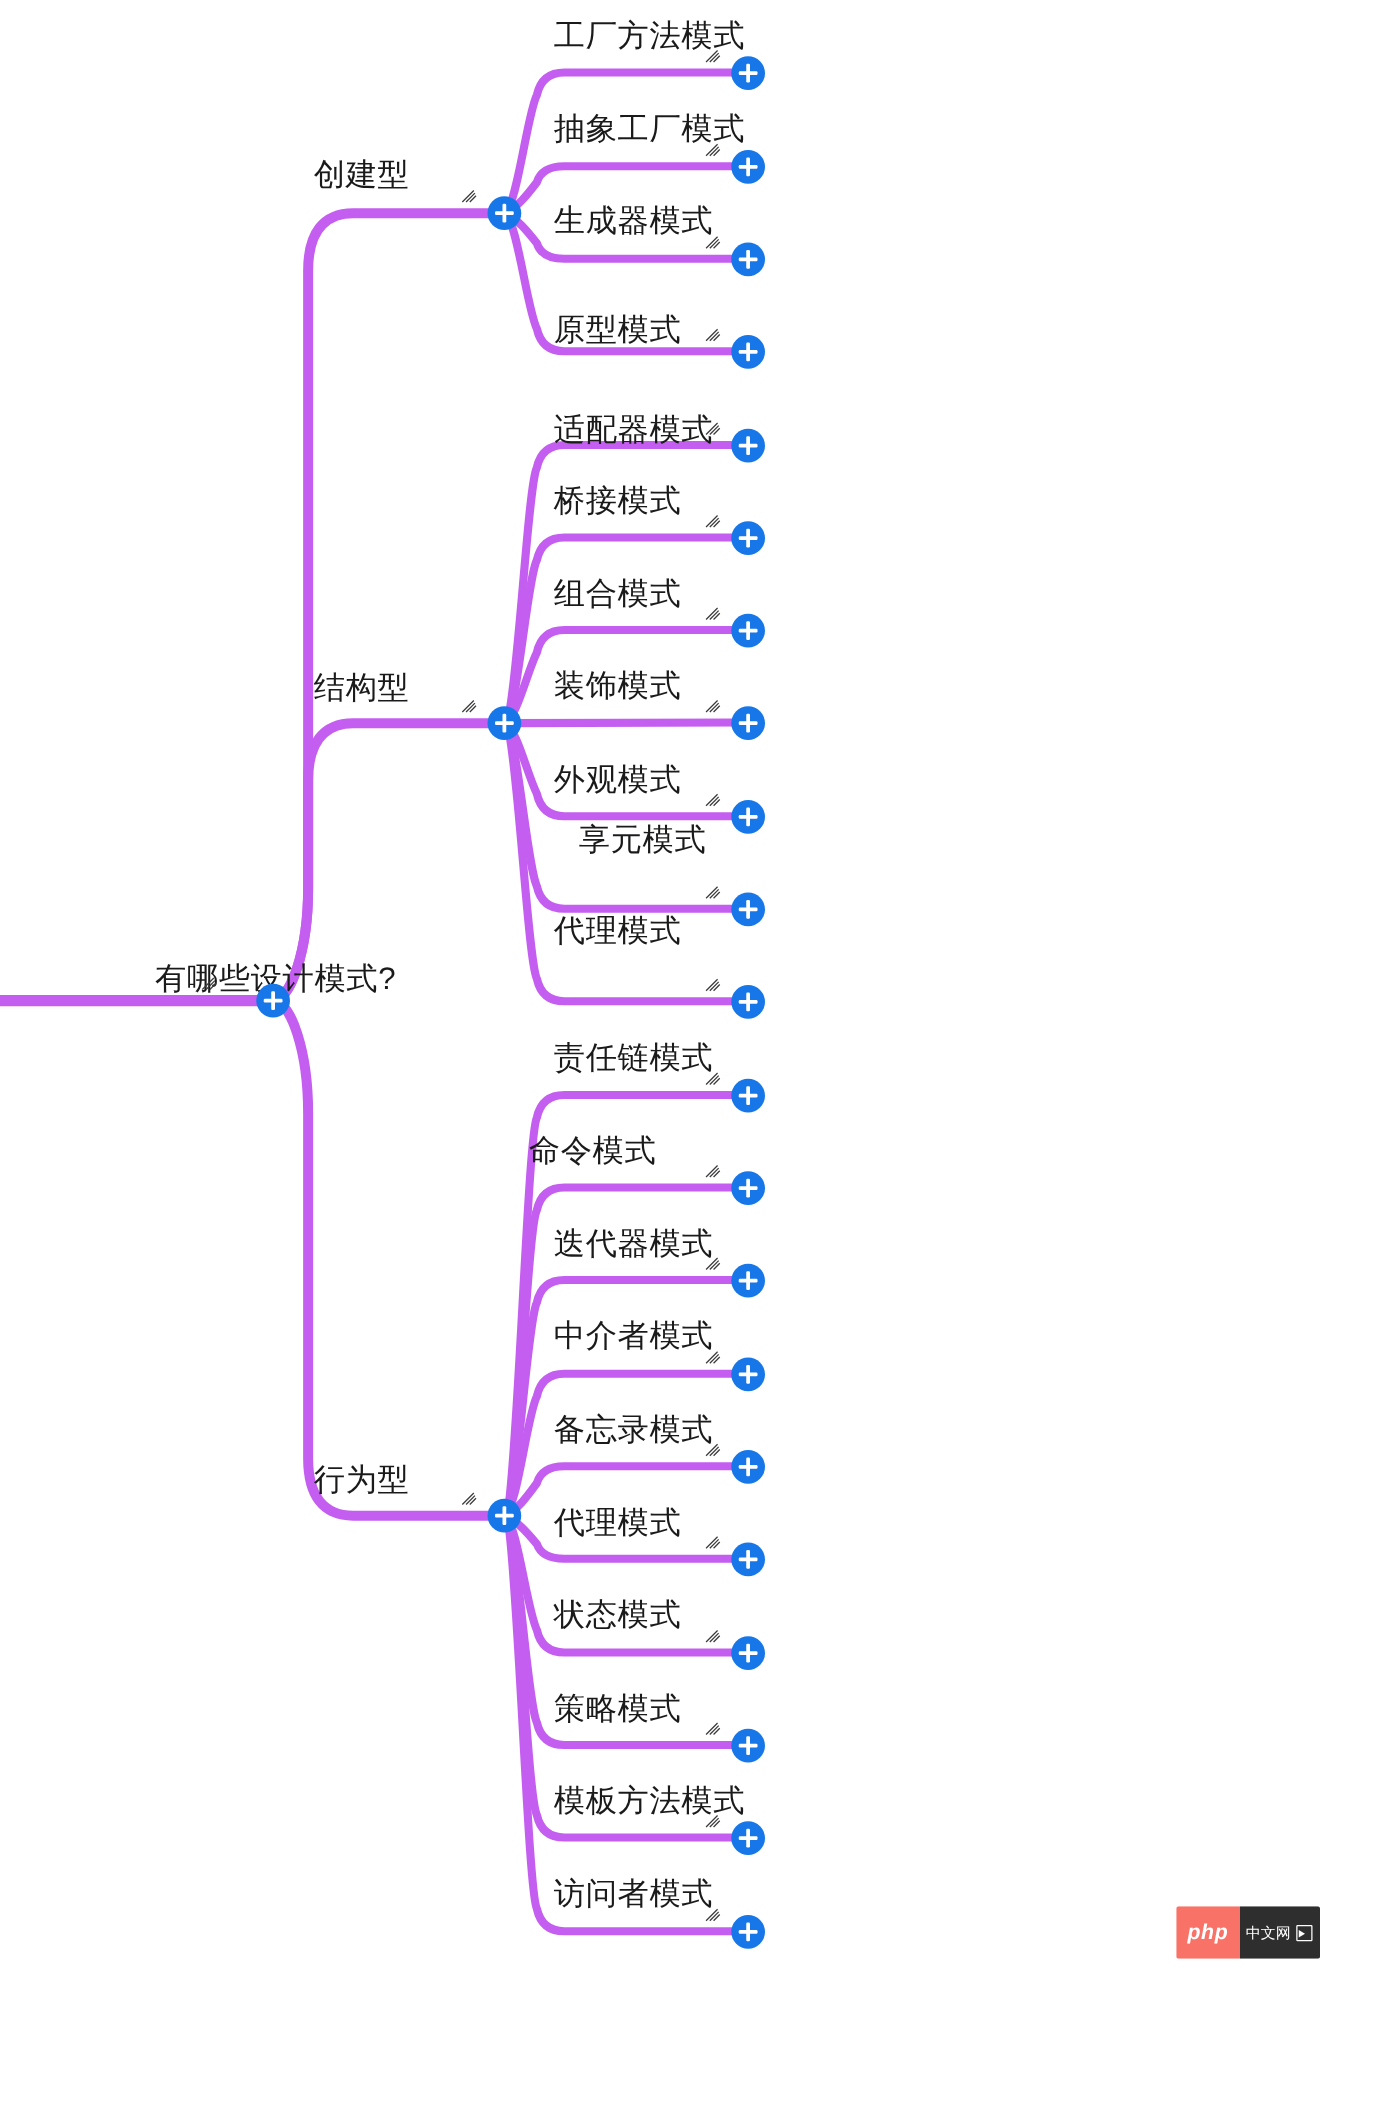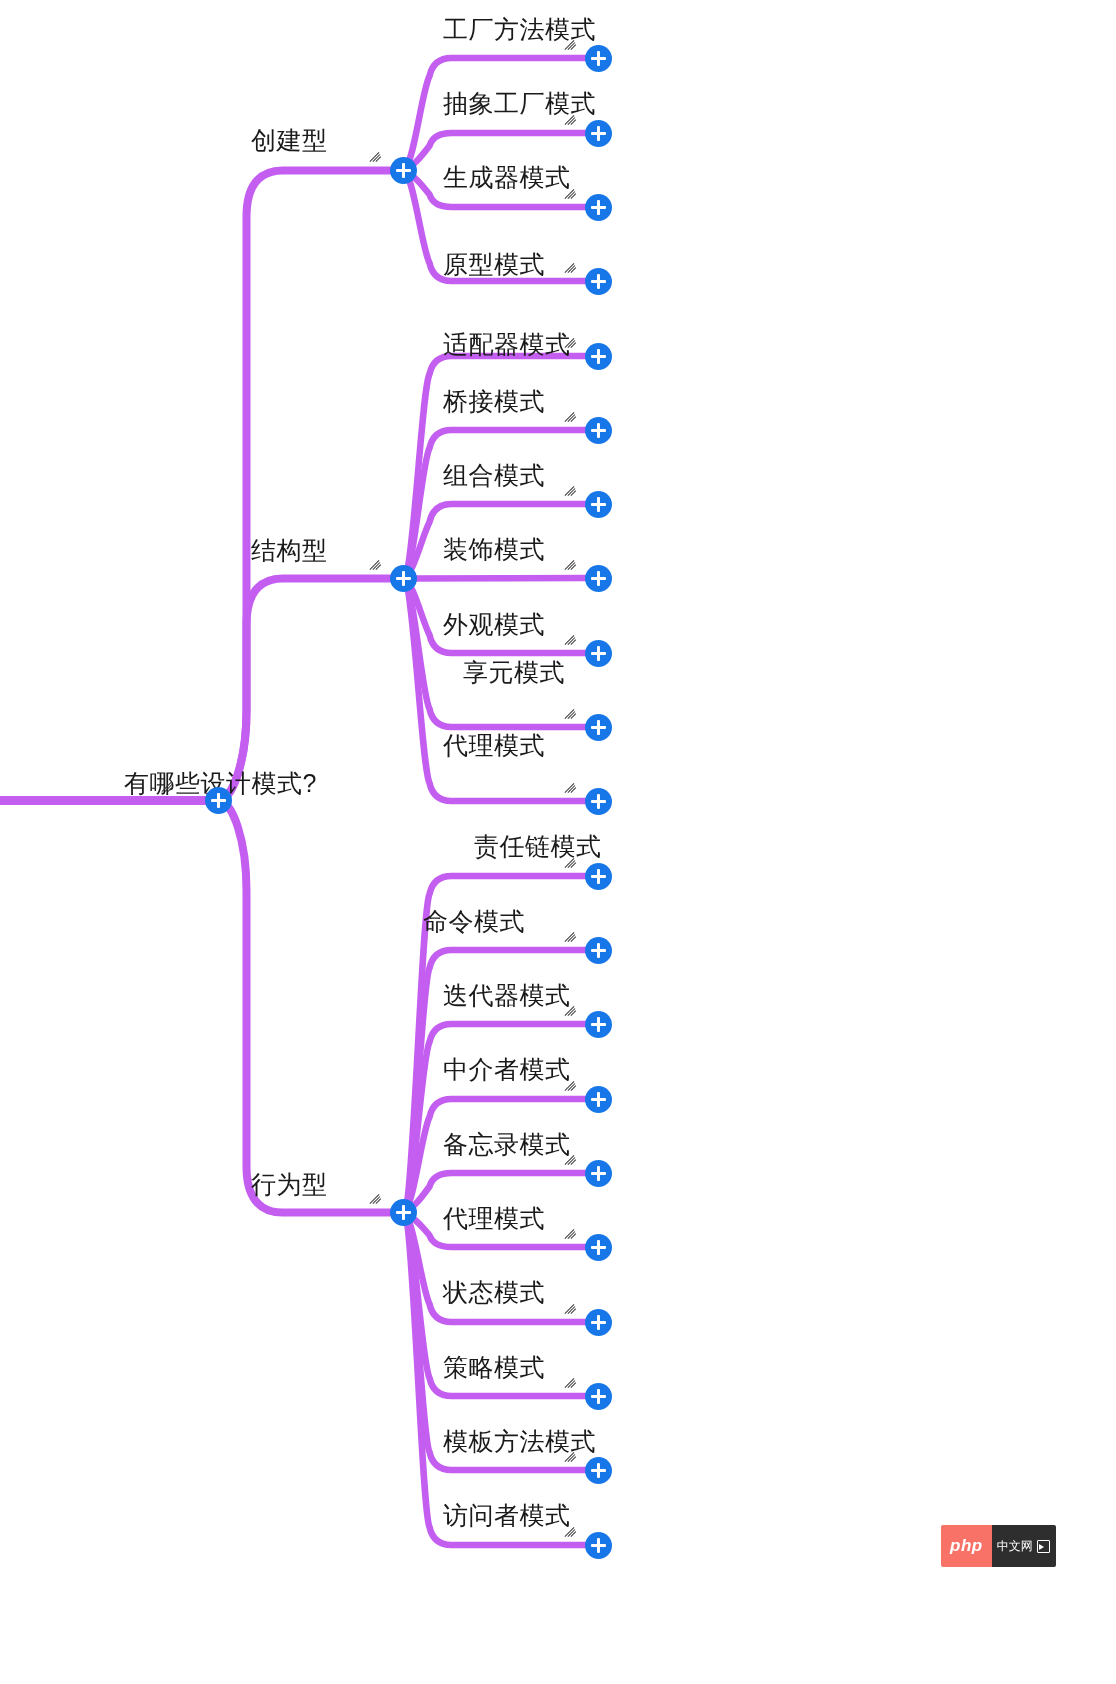--- a/index.html
+++ b/index.html
@@ -253,21 +253,21 @@
         <i></i>
         <i></i>
       </div>
       <div class="node-label" style="left: 251px; top: 1171px;">行为型</div>
       <div class="plus-btn" style="left: 390px; top: 1199px;"></div>
       <div class="resize-handle" style="left: 368px; top: 1191px;">
         <i></i>
         <i></i>
         <i></i>
       </div>
-      <div class="node-label" style="left: 443px; top: 833px; margin-left: 31px;">责任链模式</div>
+      <div class="node-label" style="left: 443px; top: 833px;">责任链模式</div>
       <div class="plus-btn" style="left: 585px; top: 863px;"></div>
       <div class="resize-handle" style="left: 563px; top: 855px;">
         <i></i>
         <i></i>
         <i></i>
       </div>
       <div class="node-label" style="left: 423px; top: 908px;">命令模式</div>
       <div class="plus-btn" style="left: 585px; top: 937px;"></div>
       <div class="resize-handle" style="left: 563px; top: 929px;">
         <i></i>

